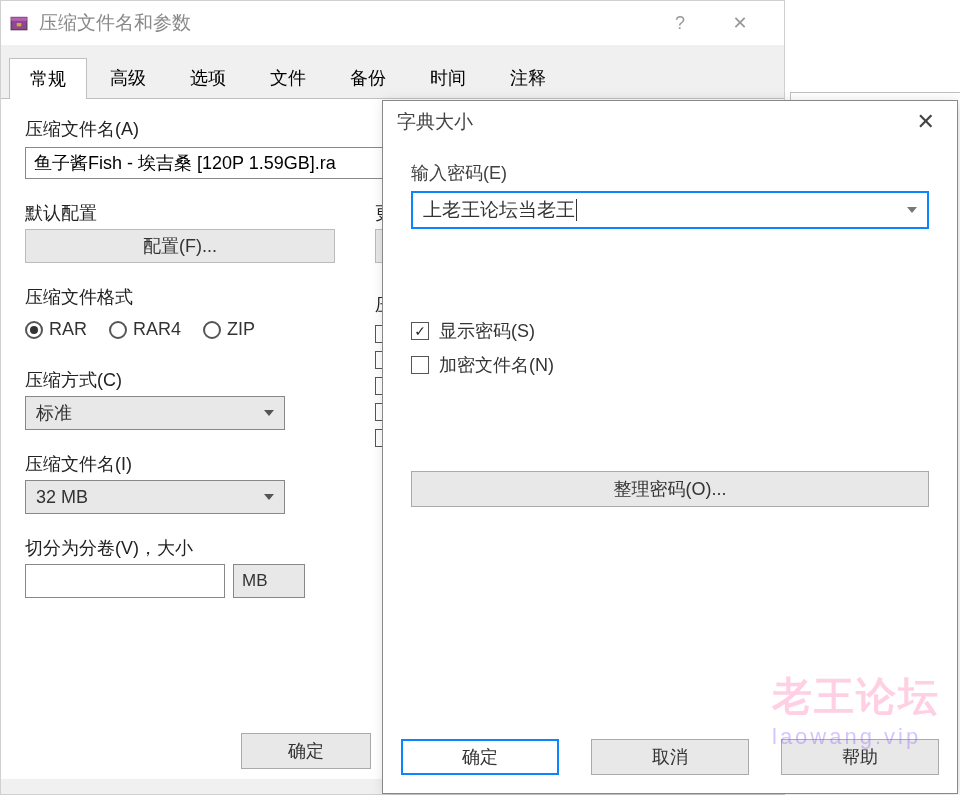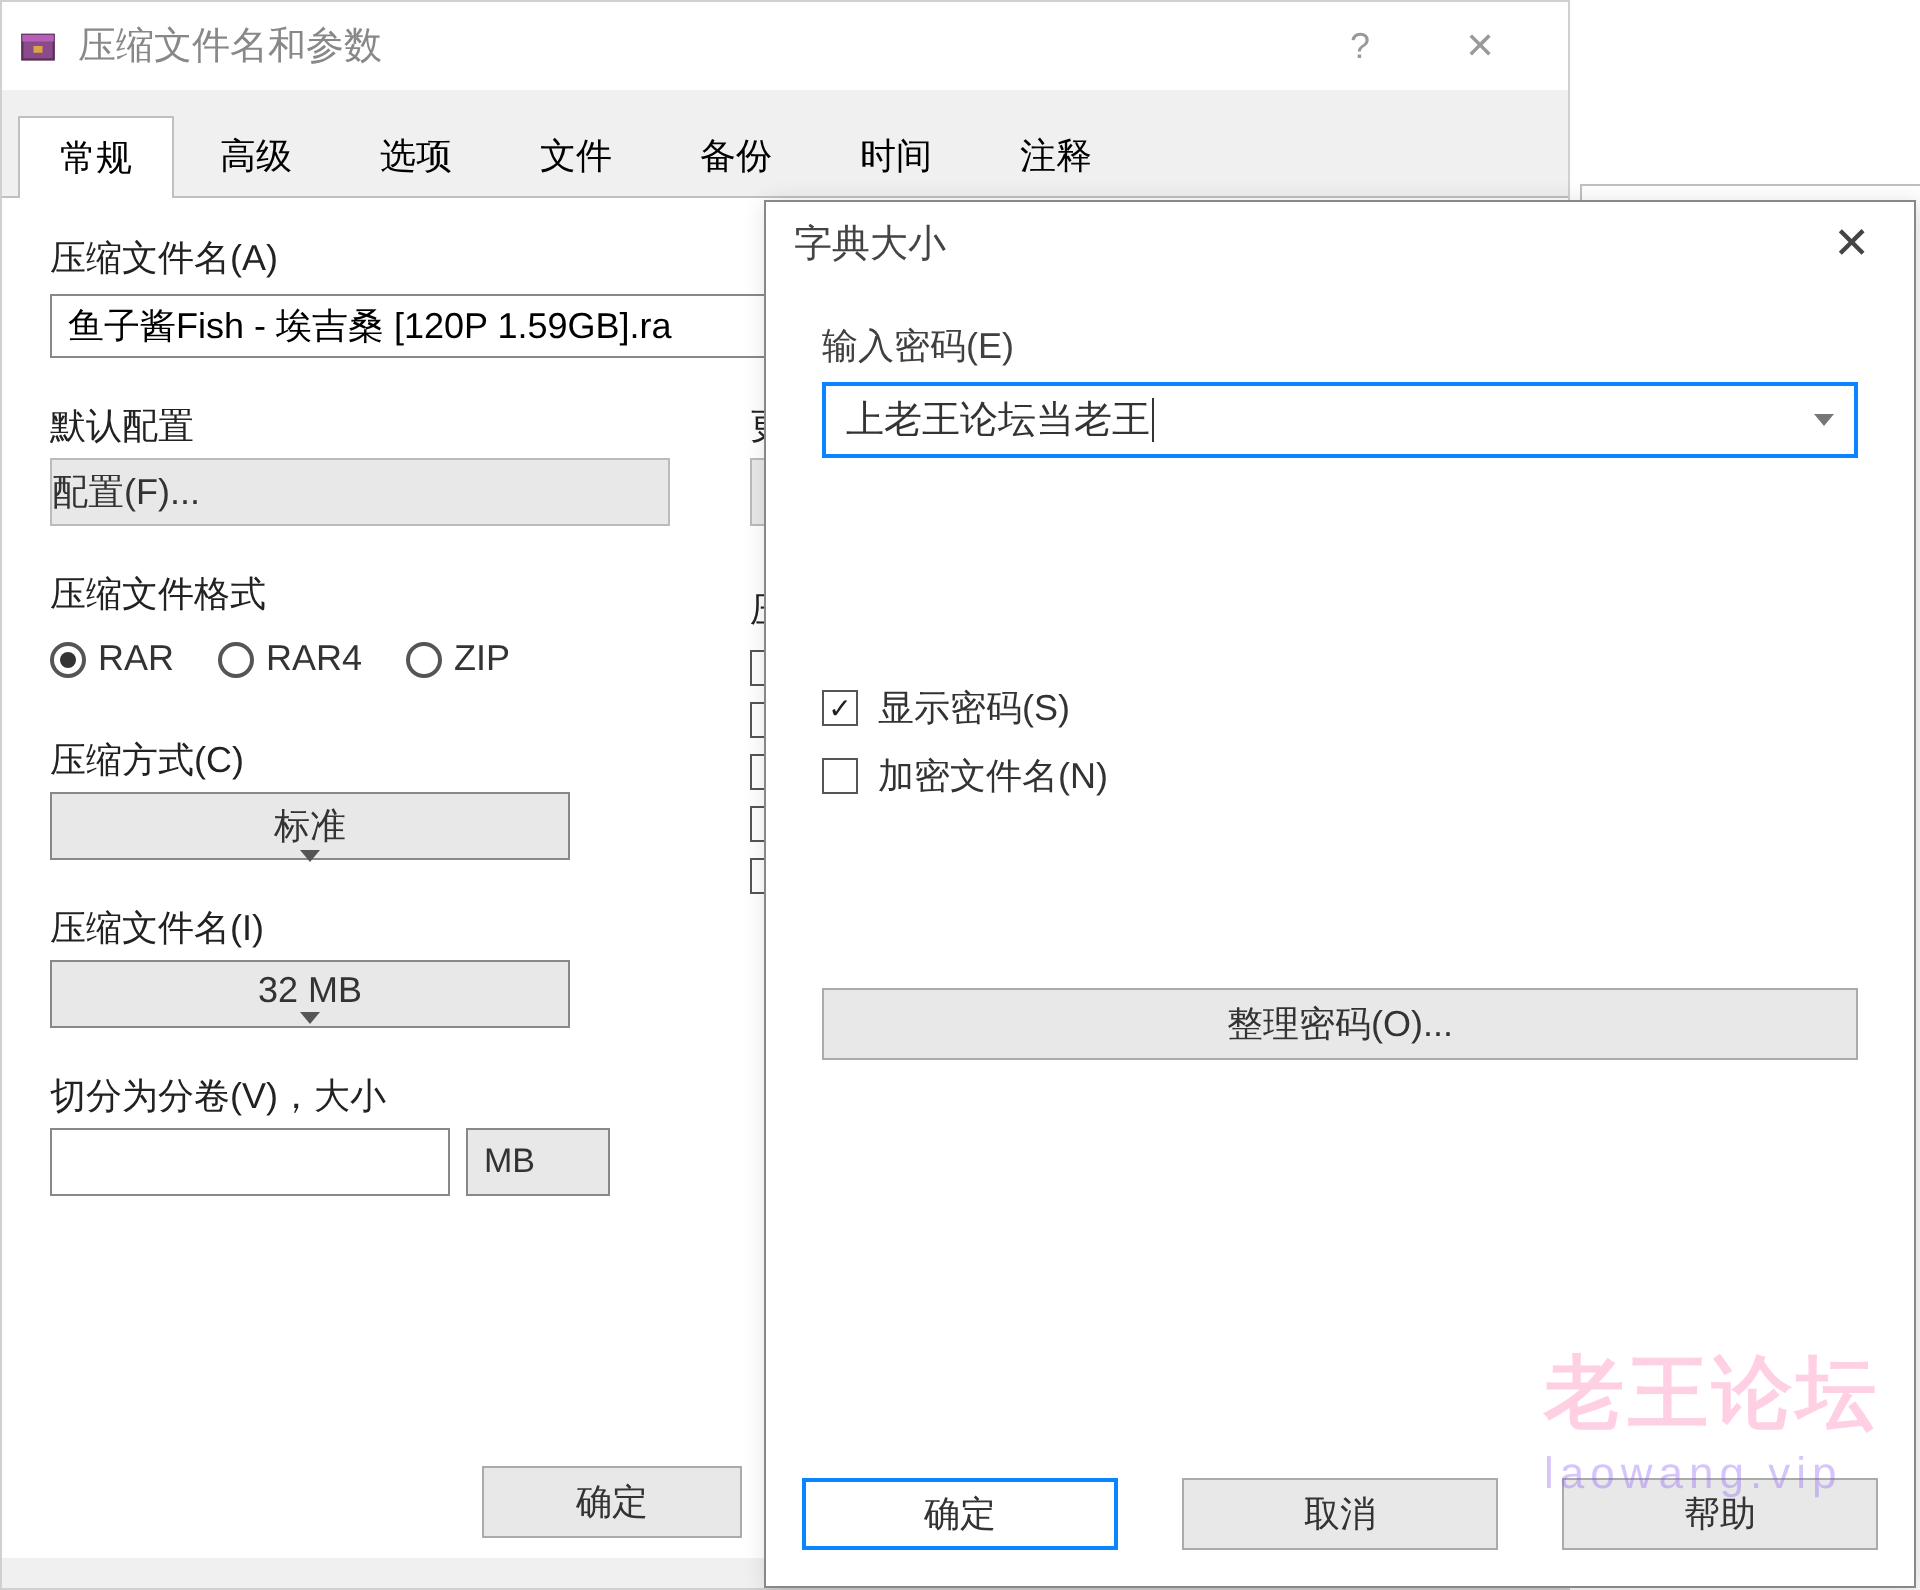--- a/index.html
+++ b/index.html
@@ -106,20 +106,21 @@
       color: #222;
       margin-top: 22px;
       margin-bottom: 4px;
     }
     .wide-button {
       width: 270px;
       height: 34px;
       background: #e8e8e8;
       border: 1px solid #bbb;
       font-size: 18px;
+      text-align: center;
       line-height: 32px;
     }
     
     .format-row {
       display: flex;
       gap: 22px;
       margin-top: 10px;
     }
     .radio-opt {
       display: flex;
@@ -147,21 +148,20 @@
     .dropdown {
       width: 260px;
       height: 34px;
       border: 1px solid #888;
       background: #e8e8e8;
       padding: 4px 10px;
       font-size: 18px;
       display: flex;
       align-items: center;
       justify-content: space-between;
-      flex-direction: column;
     }
     .dropdown .caret {
       width: 0; height: 0;
       border-left: 5px solid transparent;
       border-right: 5px solid transparent;
       border-top: 6px solid #555;
     }
     
     .split-row {
       display: flex;
@@ -285,21 +285,21 @@
       border-left: 5px solid transparent;
       border-right: 5px solid transparent;
       border-top: 6px solid #777;
     }
     .pwd-cursor {
       border-right: 1.5px solid #333;
       height: 22px;
       margin-left: 1px;
     }
     .pwd-checks {
-      margin-top: 113px;
+      margin-top: 90px;
     }
     .pwd-check-row {
       display: flex;
       align-items: center;
       gap: 10px;
       font-size: 18px;
       margin-bottom: 10px;
     }
     
     .organize-btn {

